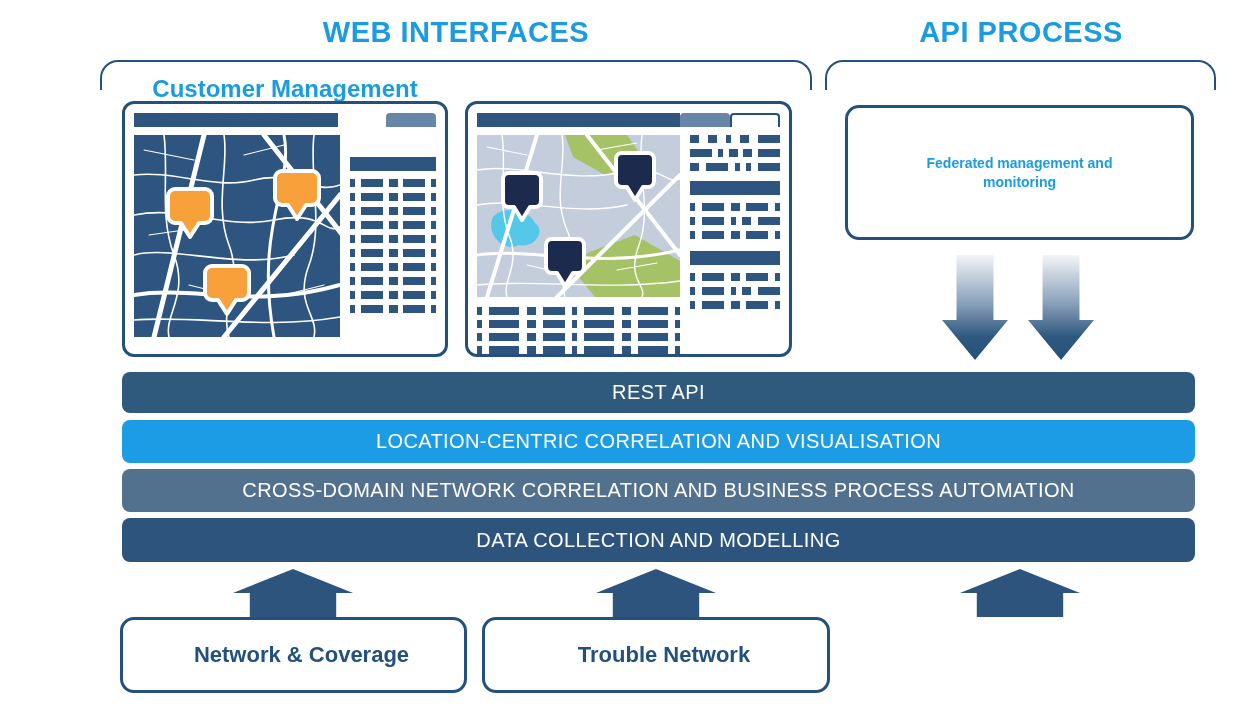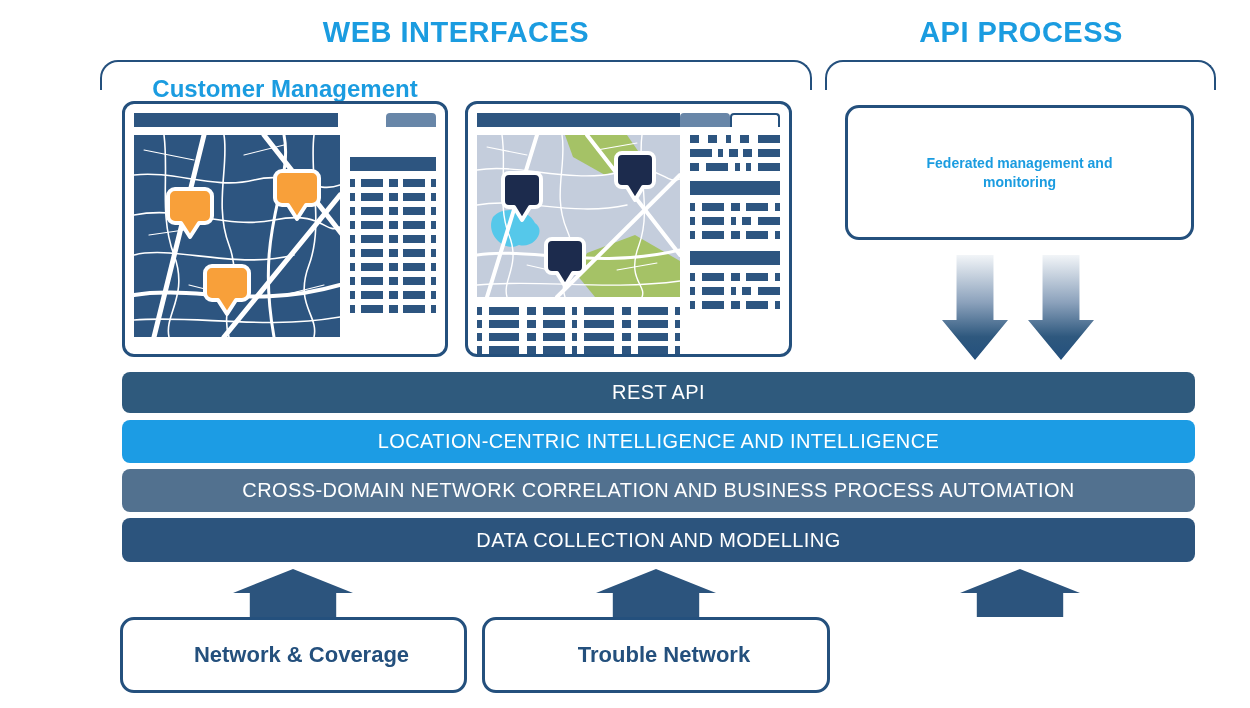--- a/index.html
+++ b/index.html
@@ -363,21 +363,21 @@
   <div class="fed-box">
     <span>Federated management and monitoring</span>
   </div>
   <div class="down-arrow" id="down-arrow-1"></div>
   <div class="down-arrow" id="down-arrow-2"></div>
 
   <div class="layer-bar" id="bar-rest">
       <span>REST API</span>
     </div>
   <div class="layer-bar" id="bar-loc">
-      <span>LOCATION-CENTRIC INTELLIGENCE AND INTELLIGENCE</span>
+      <span>LOCATION-CENTRIC CORRELATION AND VISUALISATION</span>
     </div>
   <div class="layer-bar" id="bar-cross">
       <span>CROSS-DOMAIN NETWORK CORRELATION AND BUSINESS PROCESS AUTOMATION</span>
     </div>
   <div class="layer-bar" id="bar-data">
       <span>DATA COLLECTION AND MODELLING</span>
     </div>
 
   <div class="up-arrow" id="up-arrow-1"></div>
   <div class="up-arrow" id="up-arrow-2"></div>

